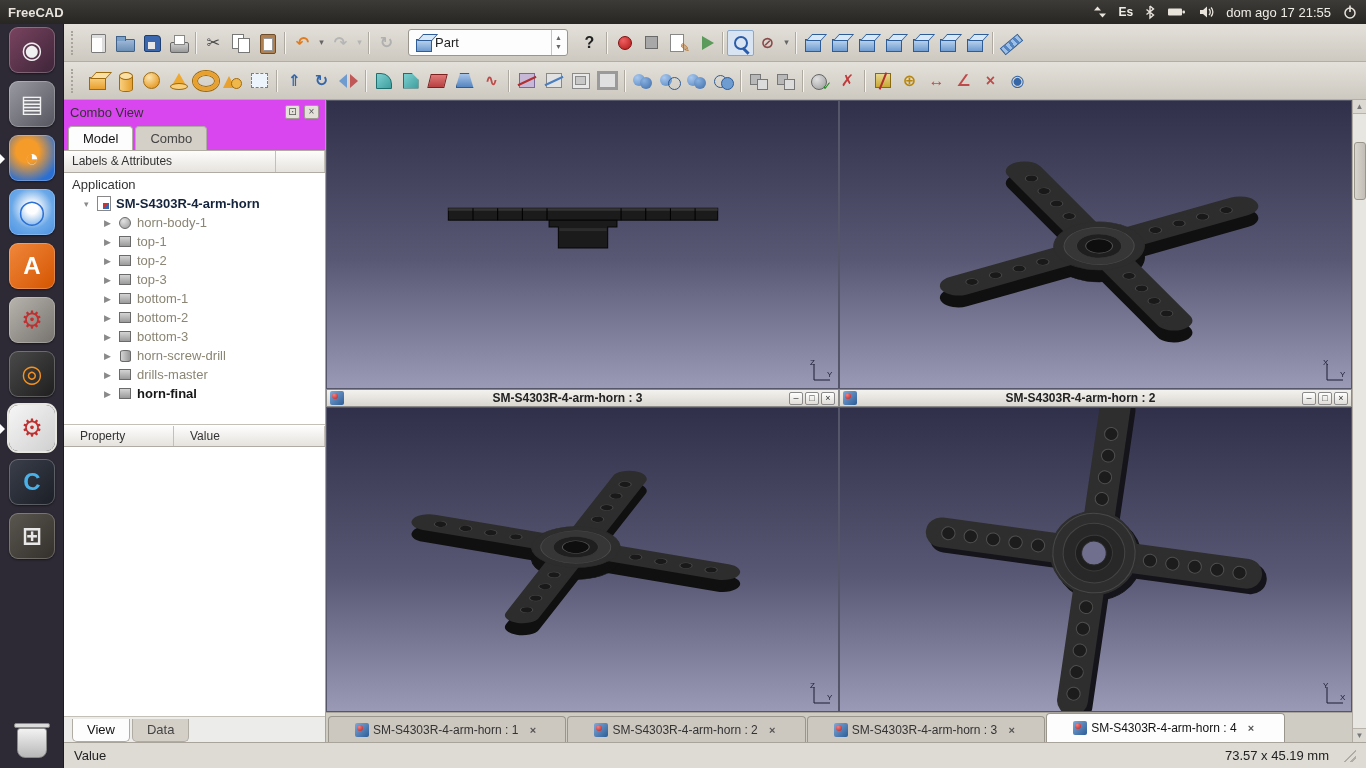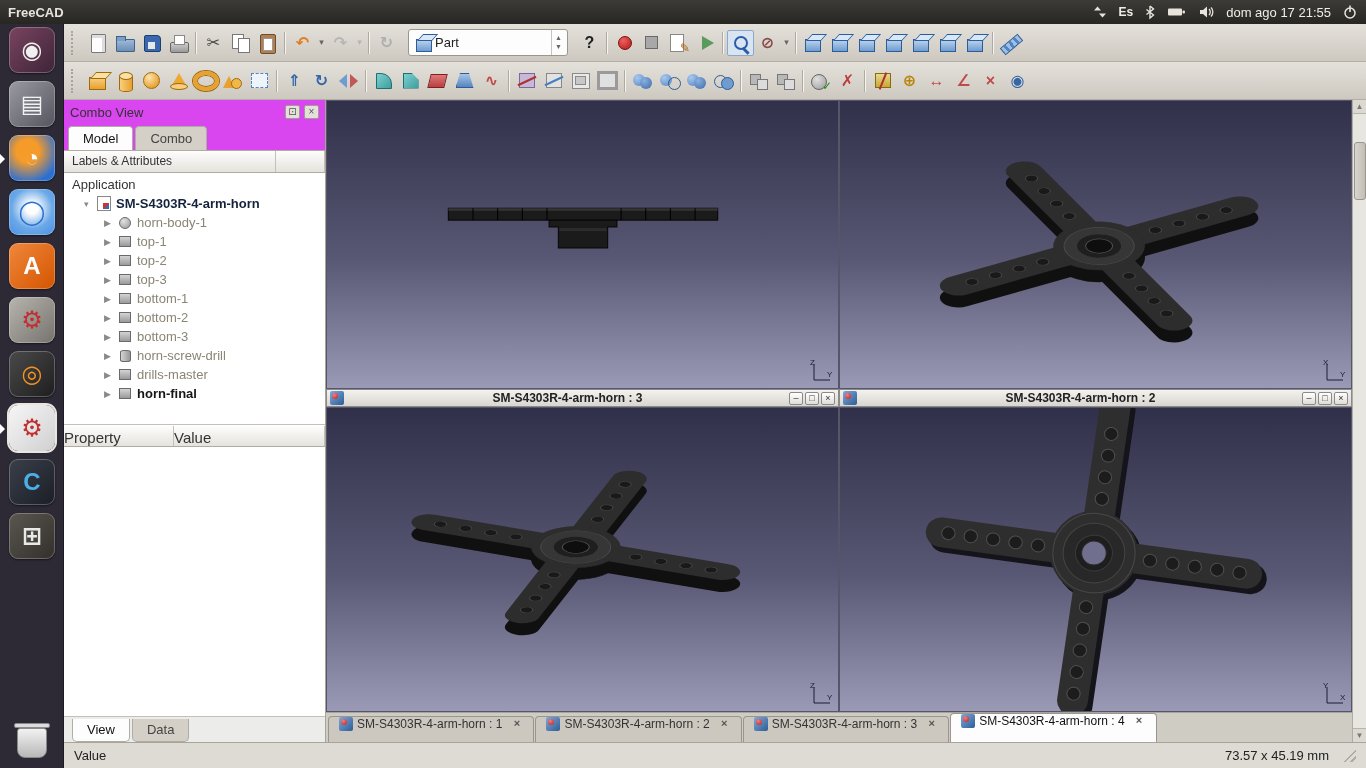--- a/index.html
+++ b/index.html
@@ -178,21 +178,21 @@
     border:1px solid #6a6a6a;border-radius:4px/2px}
   .doc-ico{width:14px;height:15px;background:#fff;border:1px solid #888;position:relative;flex:none;margin-right:5px}
   .doc-ico::after{content:"";position:absolute;right:1px;bottom:1px;width:6px;height:6px;
     background:linear-gradient(135deg,#cc3333 50%,#3a67ad 50%)}
   .tlab{font-size:13px;color:#8a8574}
   .tlab.bold{font-weight:bold;color:#161616}
   .tlab.docname{font-weight:bold;color:#14233c}
   .tlab.app{color:#333}
   #prop-header{height:22px;background:linear-gradient(#fdfdfd,#e6e3dd);border-top:1px solid #fff;
     border-bottom:1px solid #b0aca4;display:flex}
-  #prop-header .hcell{padding:3px 0;font-size:15px;color:#333;border-right:1px solid #c4c0b8}
+  #prop-header .hcell{padding:3px 16px;font-size:12px;color:#333;border-right:1px solid #c4c0b8}
   #prop-header .hcell:first-child{width:110px}
   #prop-empty{flex:1;background:#fff}
   #combo-bottom{height:26px;display:flex;align-items:flex-end;padding-left:8px;background:#ececea;border-top:1px solid #c4c0b8}
   .btab{padding:3px 14px 4px;font-size:13px;border:1px solid #b0aca4;border-top:none;border-radius:0 0 5px 5px;
     background:#d4d0c8;color:#444;margin-right:2px}
   .btab.active{background:#fdfdfd;color:#111}
 
   
   #mdiwrap{flex:1;display:flex;flex-direction:column;min-width:0}
   #vpgrid{display:grid;grid-template-columns:1fr 1fr;grid-template-rows:289px 18px 1fr;height:612px}
@@ -204,21 +204,21 @@
   .vtitle{display:flex;align-items:center;background:linear-gradient(#f4f2ee,#d9d6d0);border:1px solid #8a8a8a;
     padding:0 3px;height:18px}
   .vtitle .vtext{flex:1;text-align:center;font-size:12px;font-weight:bold;color:#222;white-space:nowrap;overflow:hidden}
   .wbtn{width:14px;height:13px;border:1px solid #8a8a8a;background:linear-gradient(#fff,#e0ddd7);font-size:9px;
     line-height:11px;text-align:center;color:#333;margin-left:2px;border-radius:2px}
   .mico{width:14px;height:14px;border-radius:2px;background:linear-gradient(135deg,#7fa8d8,#2d5c96);
     position:relative;flex:none;margin-right:4px}
   .mico::after{content:"";position:absolute;left:2px;top:2px;width:6px;height:6px;border-radius:50%;
     background:radial-gradient(circle at 35% 30%,#f08080,#c02020)}
   #mditabs{height:30px;background:#cfccc4;border-top:1px solid #a8a49c;display:flex;align-items:flex-end;padding:0 2px}
-  .mtab{display:flex;height:26px;padding:0 10px;margin-right:1px;background:#ccc8c0;
+  .mtab{display:flex;align-items:center;height:26px;padding:0 26px;margin-right:1px;background:#ccc8c0;
     border:1px solid #9a968e;border-bottom:none;border-radius:4px 4px 0 0;max-width:250px}
   .mtab.active{background:#fdfdfd;height:29px}
   .mlab{font-size:12px;color:#333;white-space:nowrap;overflow:hidden;margin-right:8px}
   .mtab.active .mlab{color:#111}
   .mx{font-size:11px;font-weight:bold;color:#555;width:13px;text-align:center}
 
   
   #vscroll{width:14px;flex:none;background:#e8e6e1;border-left:1px solid #b0aca4;display:flex;flex-direction:column;align-items:center}
   .sarrow{width:14px;height:14px;font-size:8px;color:#777;text-align:center;line-height:14px;background:#dcd9d2;border-bottom:1px solid #b8b4ac}
   .sarrow.down{margin-top:auto;border-top:1px solid #b8b4ac;border-bottom:none}

